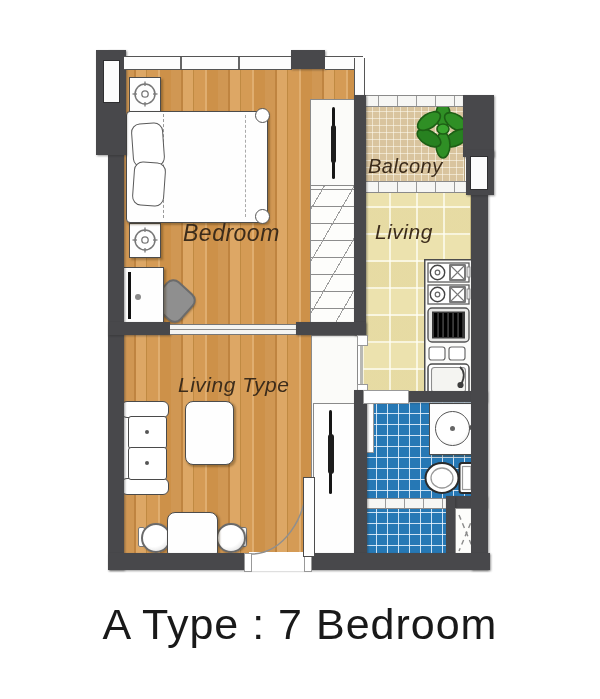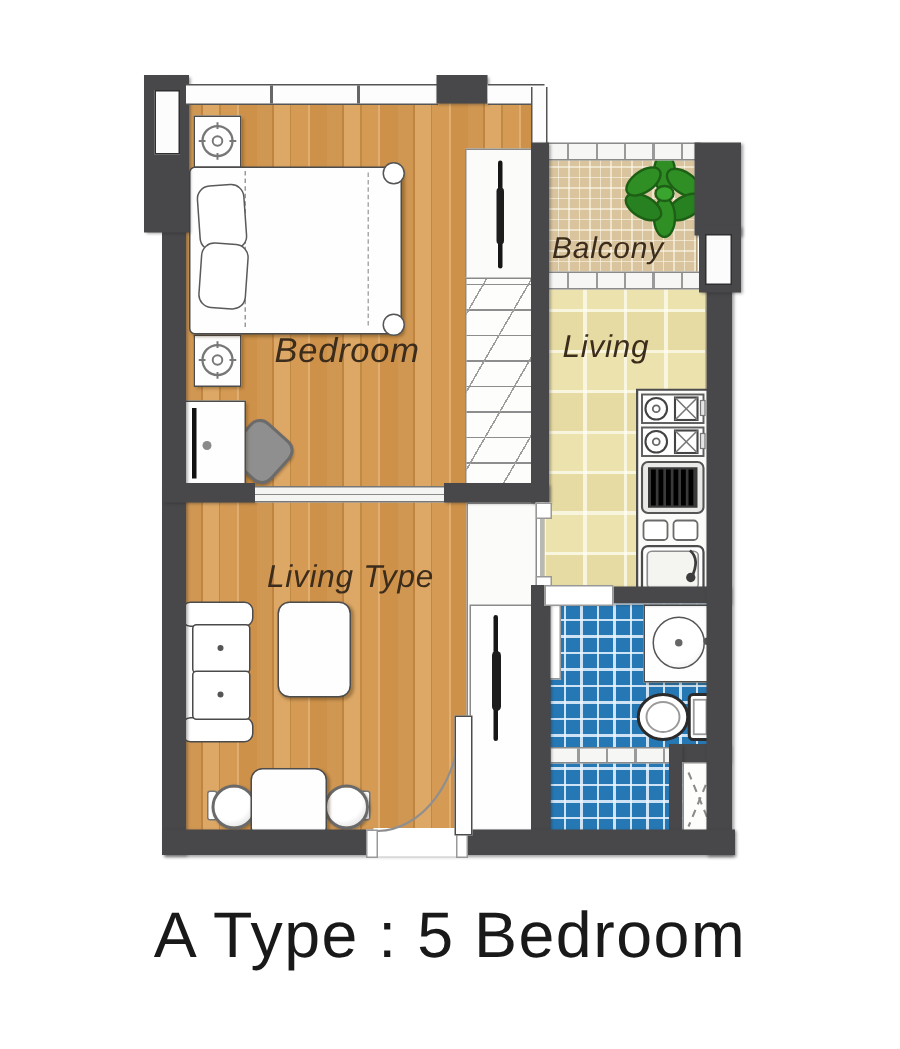--- a/index.html
+++ b/index.html
@@ -264,15 +264,15 @@
 
   <div class="abs wall" style="left:108px;top:553px;width:382px;height:17px;"></div>
   <div class="abs" style="left:249px;top:552px;width:56px;height:19px;background:#fff;"></div>
   <div class="abs jamb" style="left:244px;top:553px;width:6px;height:17px;"></div>
   <div class="abs jamb" style="left:304px;top:553px;width:6px;height:17px;"></div>
   <svg class="abs" style="left:245px;top:472px;" width="70" height="90" viewBox="0 0 70 90">
     <path d="M 62 7 A 56 76 0 0 1 7 82" fill="none" stroke="#8f8f8f" stroke-width="1.5"></path>
   </svg>
   <div class="abs" style="left:303px;top:477px;width:10px;height:78px;background:#fefefe;border:1.5px solid #4c4c4c;"></div>
 
-  <div class="abs caption" style="left:0;top:600px;">A Type : 5 Bedroom</div>
+  <div class="abs caption" style="left:0;top:600px;">A Type : 7 Bedroom</div>
 
 </div>
 
 </body></html>

